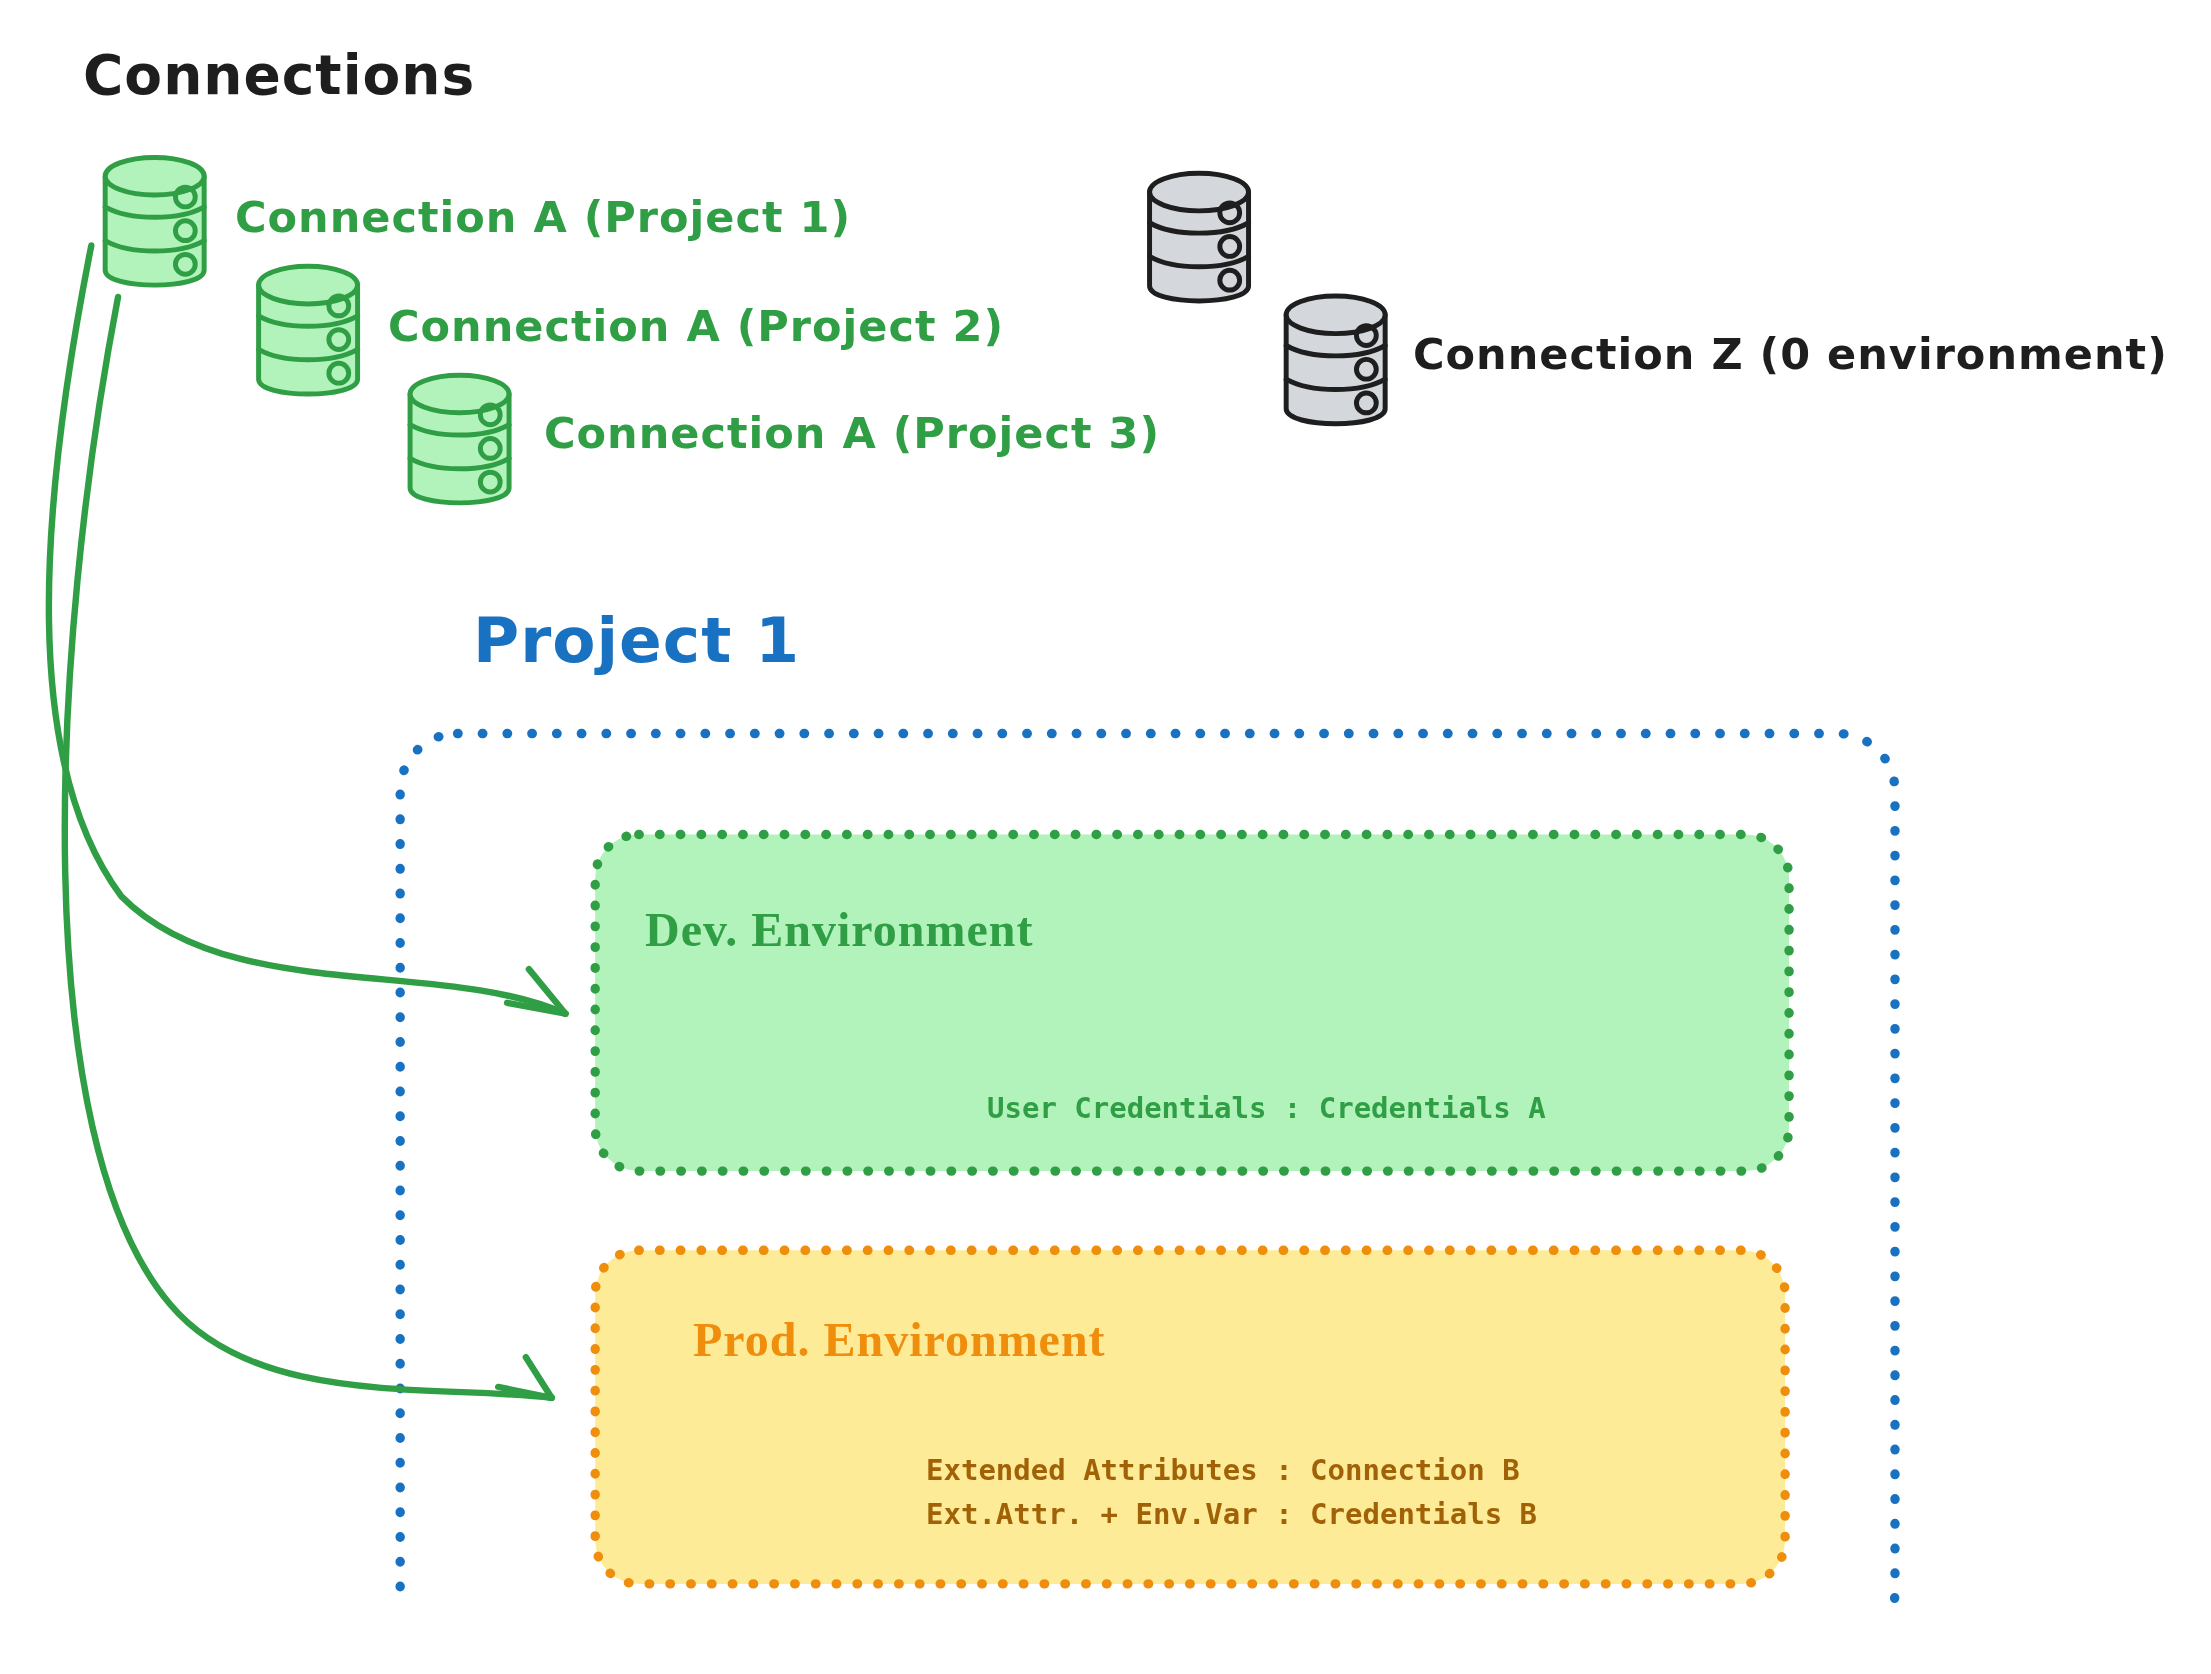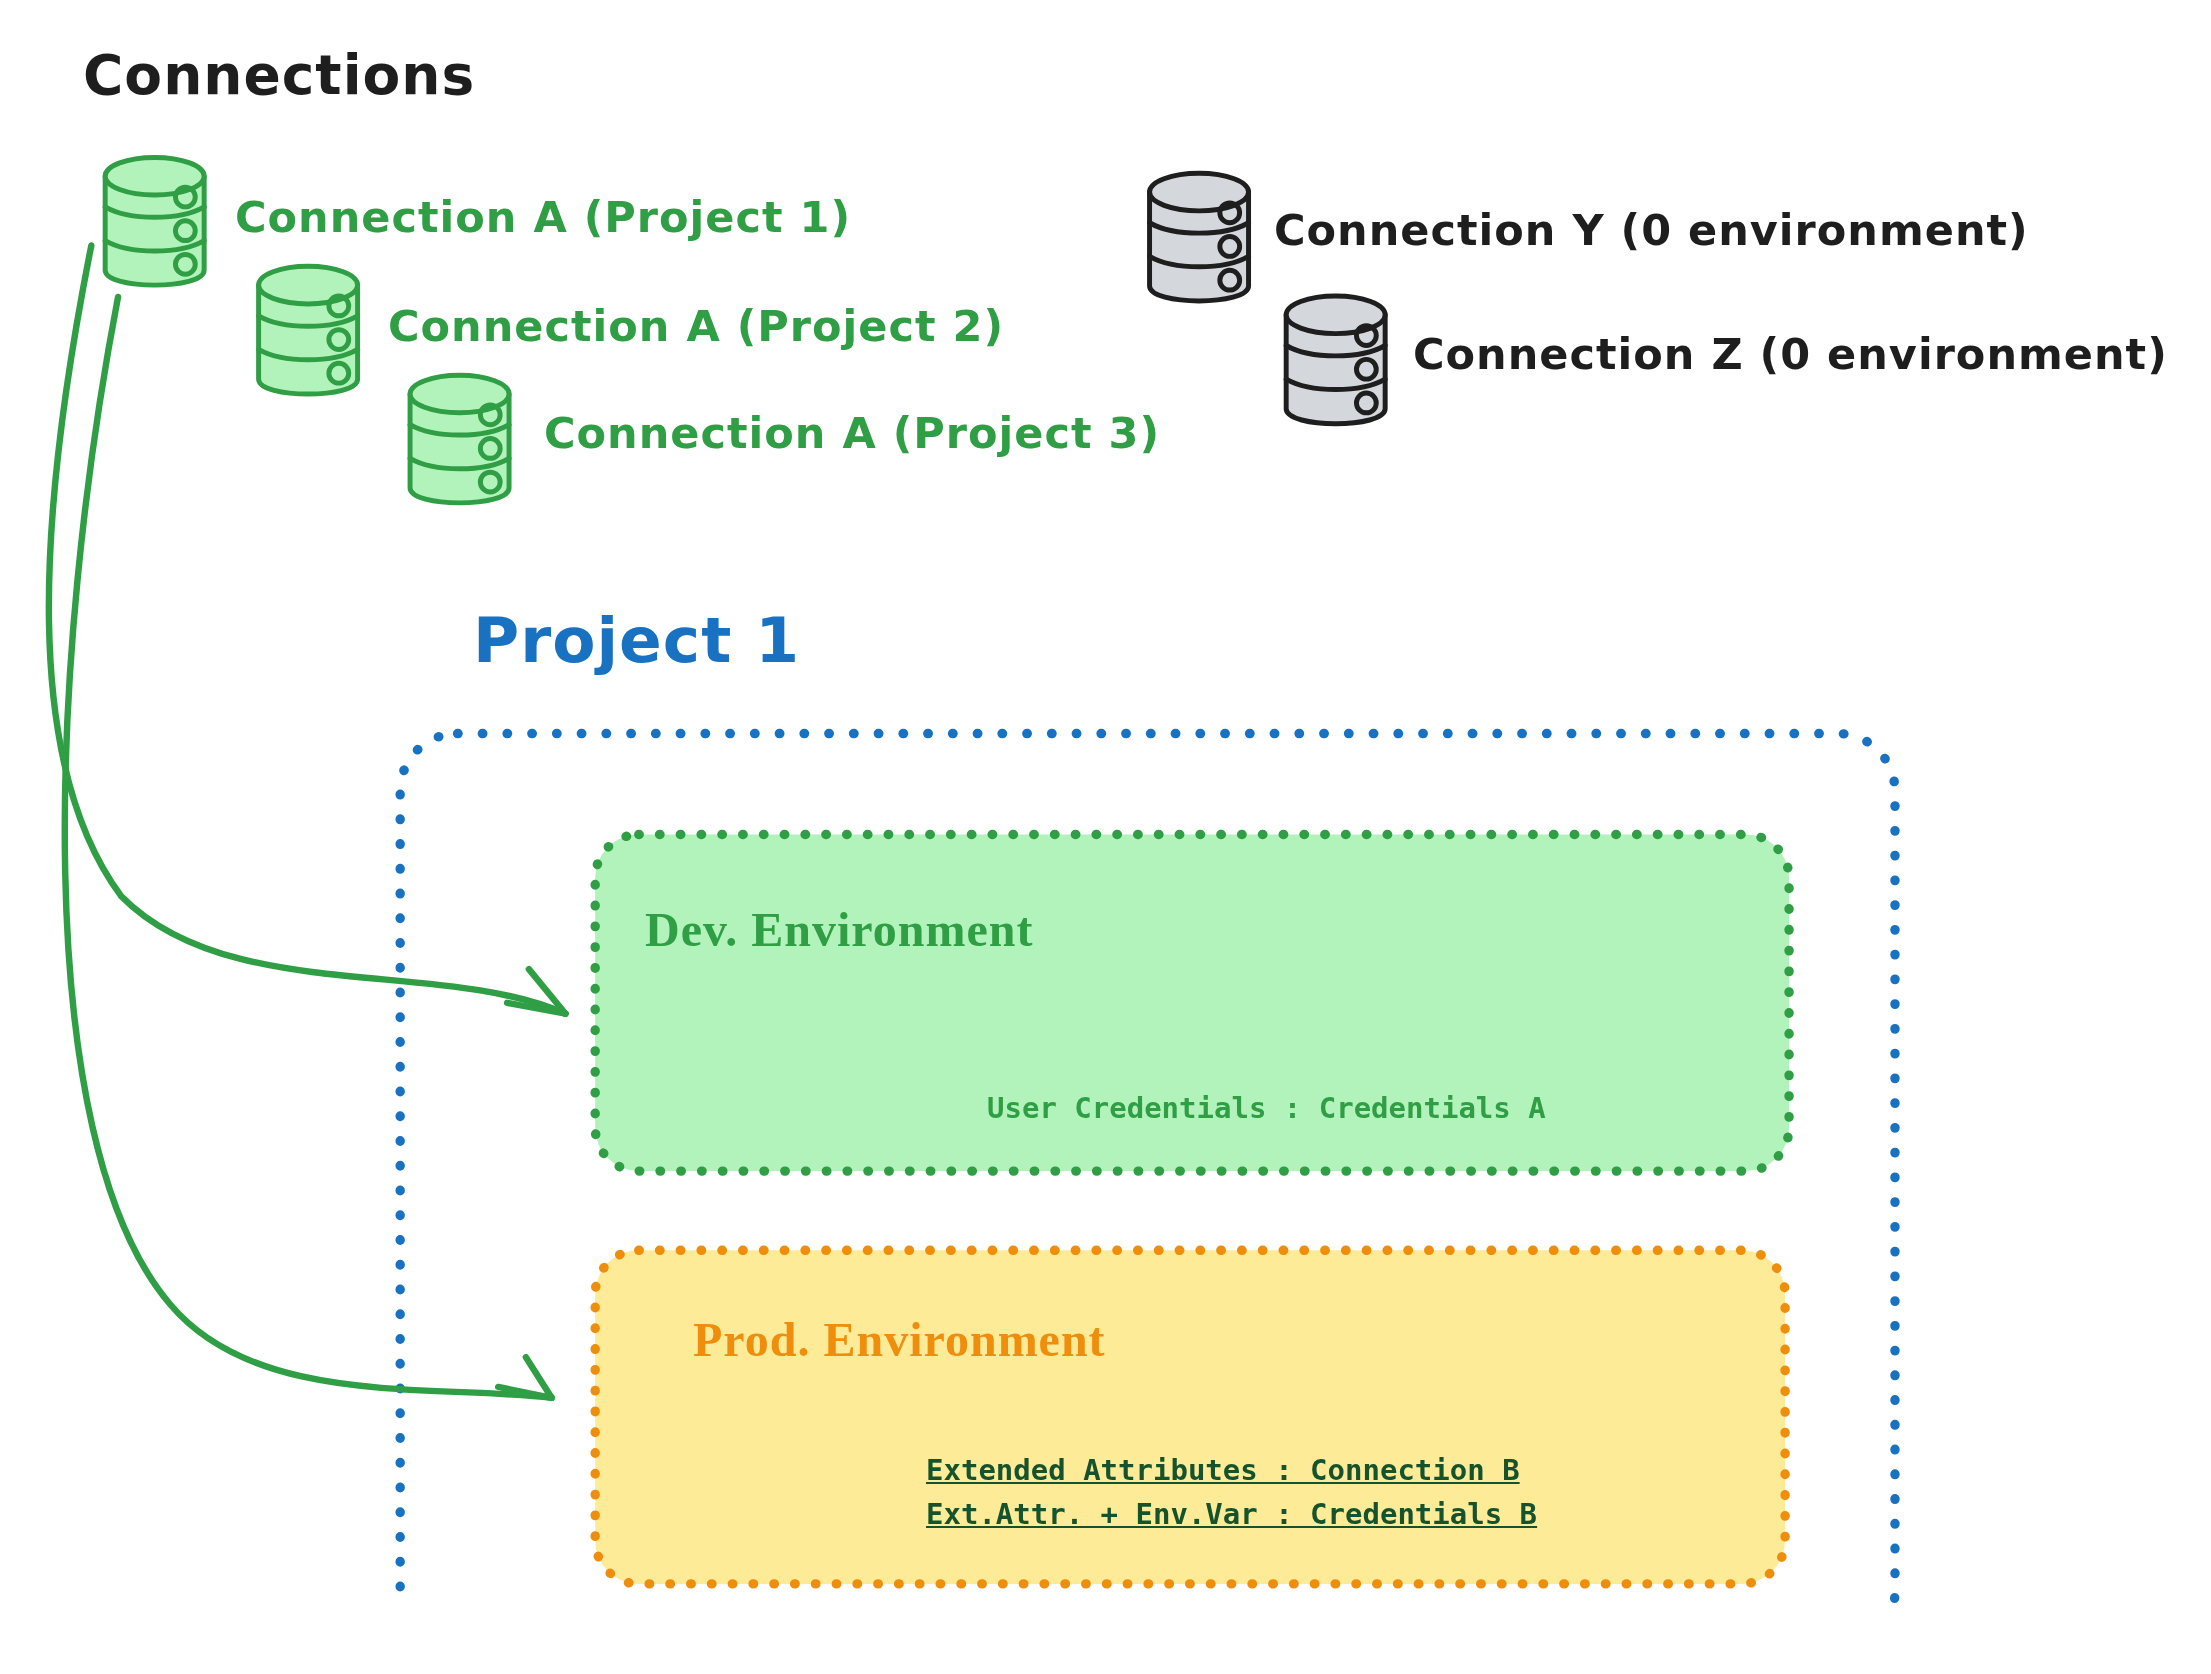--- a/index.html
+++ b/index.html
@@ -12,21 +12,21 @@
   }
   .art{position:absolute;left:0;top:0;width:2212px;height:1674px;}
   .txt{position:absolute;white-space:nowrap;transform:translateY(-50%);}
   .hand{font-weight:700;letter-spacing:1px;}
   .page-title{left:83px;top:77px;font-size:55px;color:#1e1e1e;}
   .db-label{font-size:43px;}
   .green{color:#2f9e44;}
   .black{color:#1e1e1e;}
   .blue{color:#1971c2;}
   .orange{color:#ef8d0c;margin-left:36px;}
-  .red{color:#14532d;text-decoration:underline;}
+  .red{color:#a16207;}
   .lbl-a1{left:235px;top:217px;text-align:center;}
   .lbl-a2{left:388px;top:326px;}
   .lbl-a3{left:544px;top:433px;}
   .lbl-y{left:1274px;top:230px;}
   .lbl-z{left:1413px;top:354px;}
   .project-title{left:473px;top:640px;font-size:63px;}
   .env-title{font-size:48px;font-family:Liberation Serif, serif;}
   .dev-title{left:645px;top:929px;}
   .prod-title{left:657px;top:1339px;}
   .mono{
@@ -89,21 +89,20 @@
       <use href="#db-cyl" x="1293" y="292"></use>
     </g>
   </svg>
 
   <div class="txt hand page-title" style="transform:none;top:43px;">Connections</div>
 
   <div class="txt hand db-label green lbl-a1">Connection A (Project 1)</div>
   <div class="txt hand db-label green lbl-a2">Connection A (Project 2)</div>
   <div class="txt hand db-label green lbl-a3">Connection A (Project 3)</div>
 
-  <div class="txt hand db-label black lbl-y">Connection Y (0 environment)</div>
   <div class="txt hand db-label black lbl-z">Connection Z (0 environment)</div>
 
   <div class="txt hand blue project-title">Project 1</div>
 
   <div class="txt hand env-title green dev-title">Dev. Environment</div>
   <div class="txt mono green dev-cred">User Credentials : Credentials A</div>
 
   <div class="txt hand env-title orange prod-title">Prod. Environment</div>
   <div class="txt mono red prod-creds">
     <div>Extended Attributes : Connection B</div>

